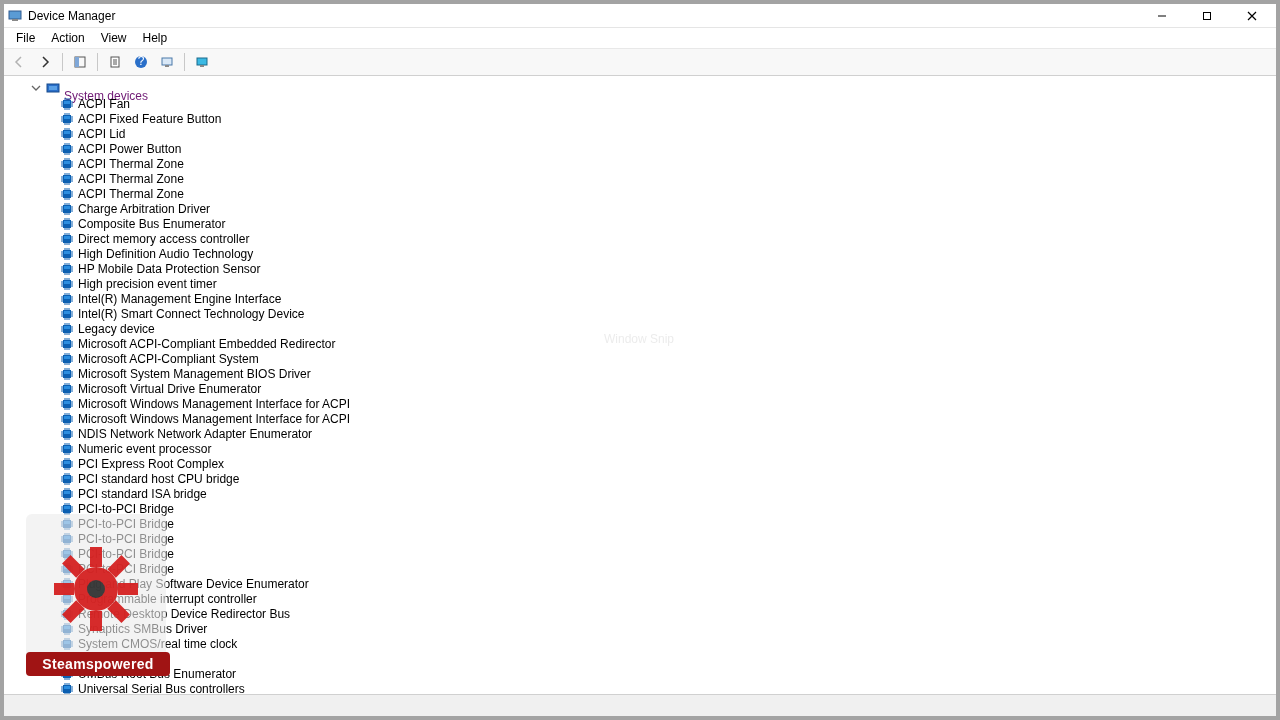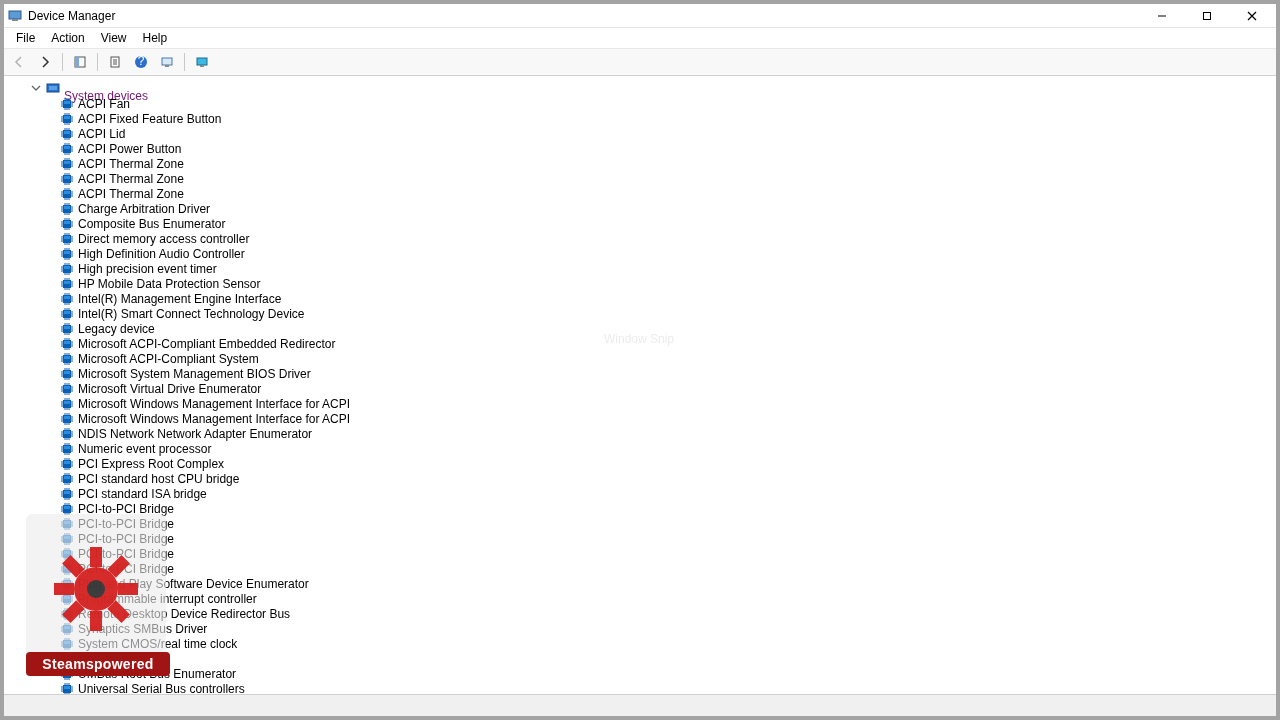--- a/index.html
+++ b/index.html
@@ -410,21 +410,44 @@
                   <line x1="11" y1="9" x2="13" y2="9"></line>
                   <line x1="5" y1="1" x2="5" y2="3"></line>
                   <line x1="7" y1="1" x2="7" y2="3"></line>
                   <line x1="9" y1="1" x2="9" y2="3"></line>
                   <line x1="5" y1="11" x2="5" y2="13"></line>
                   <line x1="7" y1="11" x2="7" y2="13"></line>
                   <line x1="9" y1="11" x2="9" y2="13"></line>
                 </g>
               </svg>
             </span>
-            <span class="dev-label">High Definition Audio Controller</span>
+            <span class="dev-label">High Definition Audio Technology</span>
+          </div>
+          <div class="device-row">
+            <span class="dev-icon">
+              <svg class="chip-svg" width="14" height="14" viewBox="0 0 14 14">
+                <rect class="body" x="3" y="3" width="8" height="8"></rect>
+                <rect class="hl" x="4" y="4" width="6" height="3"></rect>
+                <g stroke="#0b5fb1" stroke-width="1">
+                  <line x1="1" y1="5" x2="3" y2="5"></line>
+                  <line x1="1" y1="7" x2="3" y2="7"></line>
+                  <line x1="1" y1="9" x2="3" y2="9"></line>
+                  <line x1="11" y1="5" x2="13" y2="5"></line>
+                  <line x1="11" y1="7" x2="13" y2="7"></line>
+                  <line x1="11" y1="9" x2="13" y2="9"></line>
+                  <line x1="5" y1="1" x2="5" y2="3"></line>
+                  <line x1="7" y1="1" x2="7" y2="3"></line>
+                  <line x1="9" y1="1" x2="9" y2="3"></line>
+                  <line x1="5" y1="11" x2="5" y2="13"></line>
+                  <line x1="7" y1="11" x2="7" y2="13"></line>
+                  <line x1="9" y1="11" x2="9" y2="13"></line>
+                </g>
+              </svg>
+            </span>
+            <span class="dev-label">HP Mobile Data Protection Sensor</span>
           </div>
           <div class="device-row">
             <span class="dev-icon">
               <svg class="chip-svg" width="14" height="14" viewBox="0 0 14 14">
                 <rect class="body" x="3" y="3" width="8" height="8"></rect>
                 <rect class="hl" x="4" y="4" width="6" height="3"></rect>
                 <g stroke="#0b5fb1" stroke-width="1">
                   <line x1="1" y1="5" x2="3" y2="5"></line>
                   <line x1="1" y1="7" x2="3" y2="7"></line>
                   <line x1="1" y1="9" x2="3" y2="9"></line>
@@ -434,43 +457,20 @@
                   <line x1="5" y1="1" x2="5" y2="3"></line>
                   <line x1="7" y1="1" x2="7" y2="3"></line>
                   <line x1="9" y1="1" x2="9" y2="3"></line>
                   <line x1="5" y1="11" x2="5" y2="13"></line>
                   <line x1="7" y1="11" x2="7" y2="13"></line>
                   <line x1="9" y1="11" x2="9" y2="13"></line>
                 </g>
               </svg>
             </span>
             <span class="dev-label">High precision event timer</span>
-          </div>
-          <div class="device-row">
-            <span class="dev-icon">
-              <svg class="chip-svg" width="14" height="14" viewBox="0 0 14 14">
-                <rect class="body" x="3" y="3" width="8" height="8"></rect>
-                <rect class="hl" x="4" y="4" width="6" height="3"></rect>
-                <g stroke="#0b5fb1" stroke-width="1">
-                  <line x1="1" y1="5" x2="3" y2="5"></line>
-                  <line x1="1" y1="7" x2="3" y2="7"></line>
-                  <line x1="1" y1="9" x2="3" y2="9"></line>
-                  <line x1="11" y1="5" x2="13" y2="5"></line>
-                  <line x1="11" y1="7" x2="13" y2="7"></line>
-                  <line x1="11" y1="9" x2="13" y2="9"></line>
-                  <line x1="5" y1="1" x2="5" y2="3"></line>
-                  <line x1="7" y1="1" x2="7" y2="3"></line>
-                  <line x1="9" y1="1" x2="9" y2="3"></line>
-                  <line x1="5" y1="11" x2="5" y2="13"></line>
-                  <line x1="7" y1="11" x2="7" y2="13"></line>
-                  <line x1="9" y1="11" x2="9" y2="13"></line>
-                </g>
-              </svg>
-            </span>
-            <span class="dev-label">HP Mobile Data Protection Sensor</span>
           </div>
           <div class="device-row">
             <span class="dev-icon">
               <svg class="chip-svg" width="14" height="14" viewBox="0 0 14 14">
                 <rect class="body" x="3" y="3" width="8" height="8"></rect>
                 <rect class="hl" x="4" y="4" width="6" height="3"></rect>
                 <g stroke="#0b5fb1" stroke-width="1">
                   <line x1="1" y1="5" x2="3" y2="5"></line>
                   <line x1="1" y1="7" x2="3" y2="7"></line>
                   <line x1="1" y1="9" x2="3" y2="9"></line>

